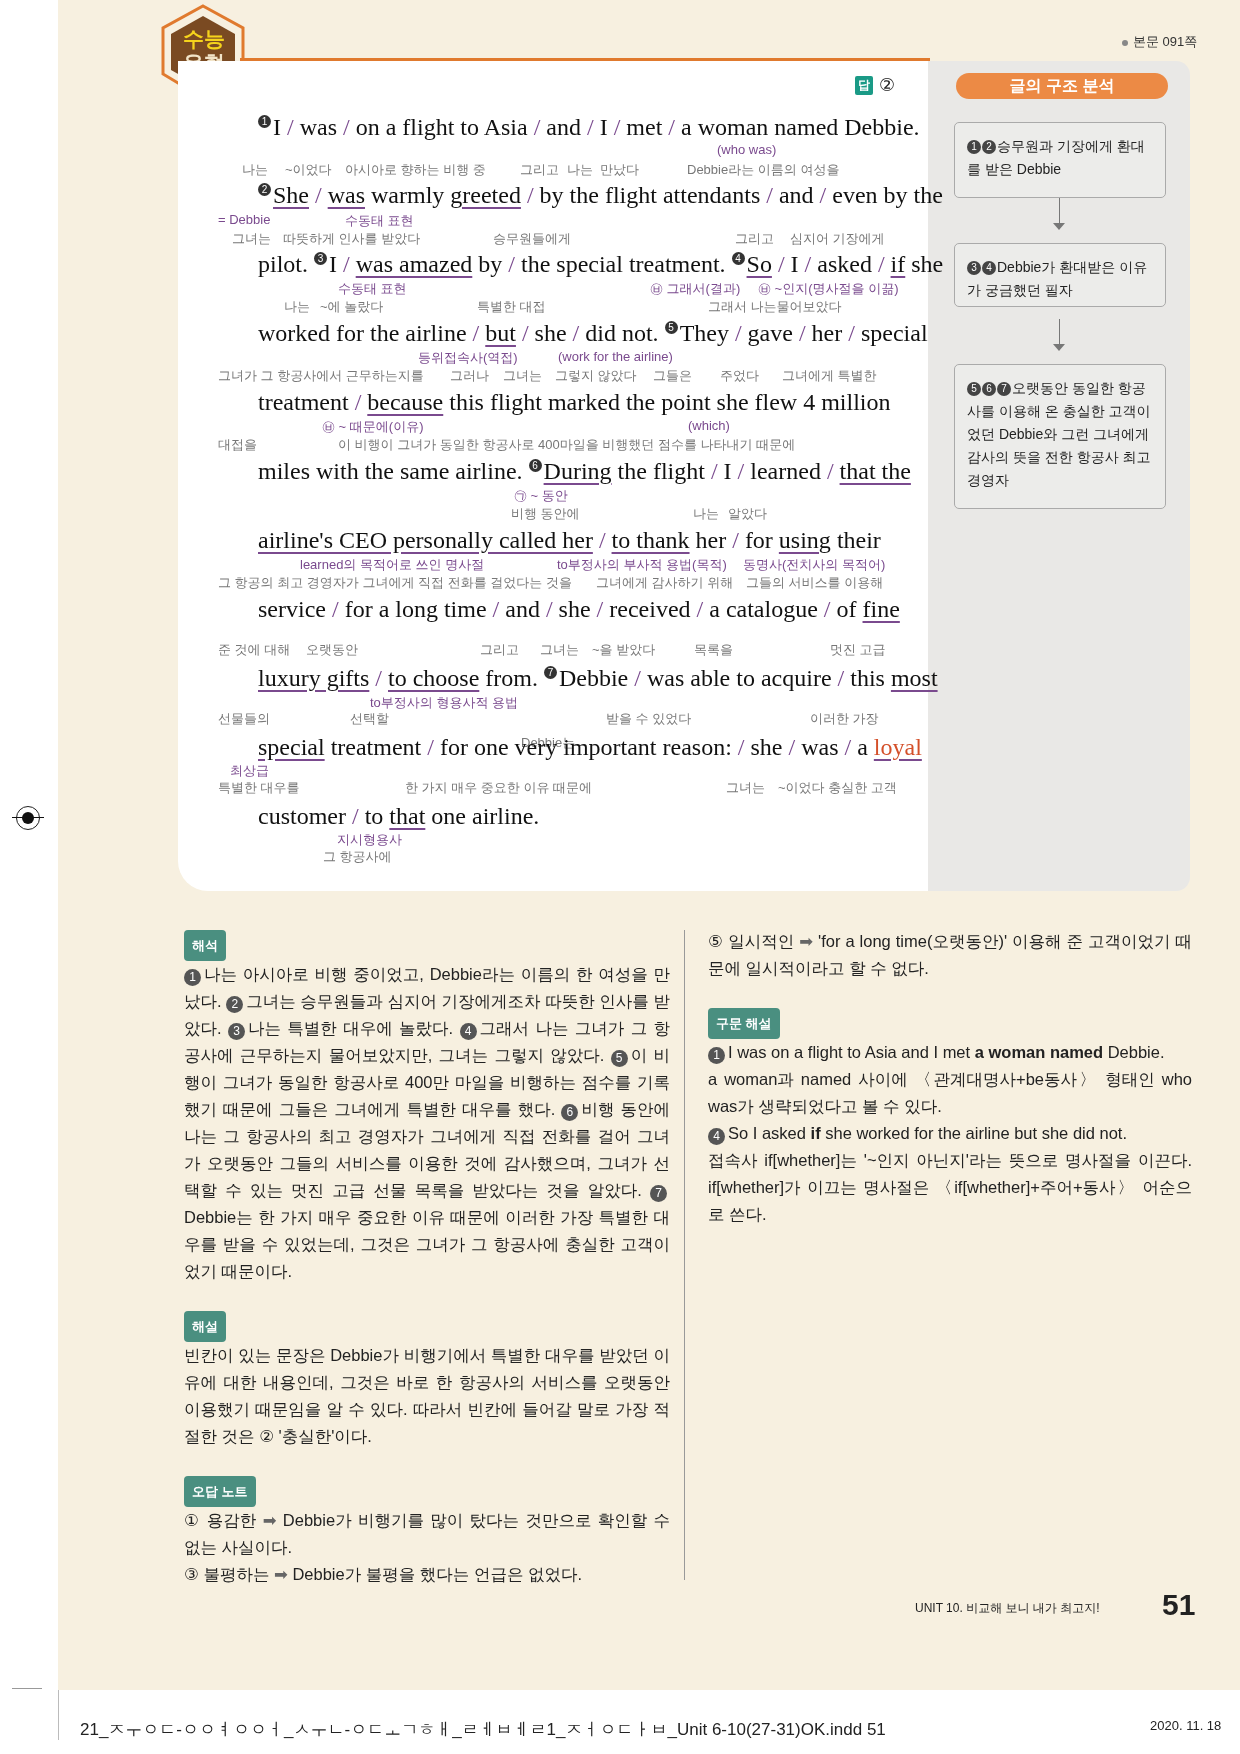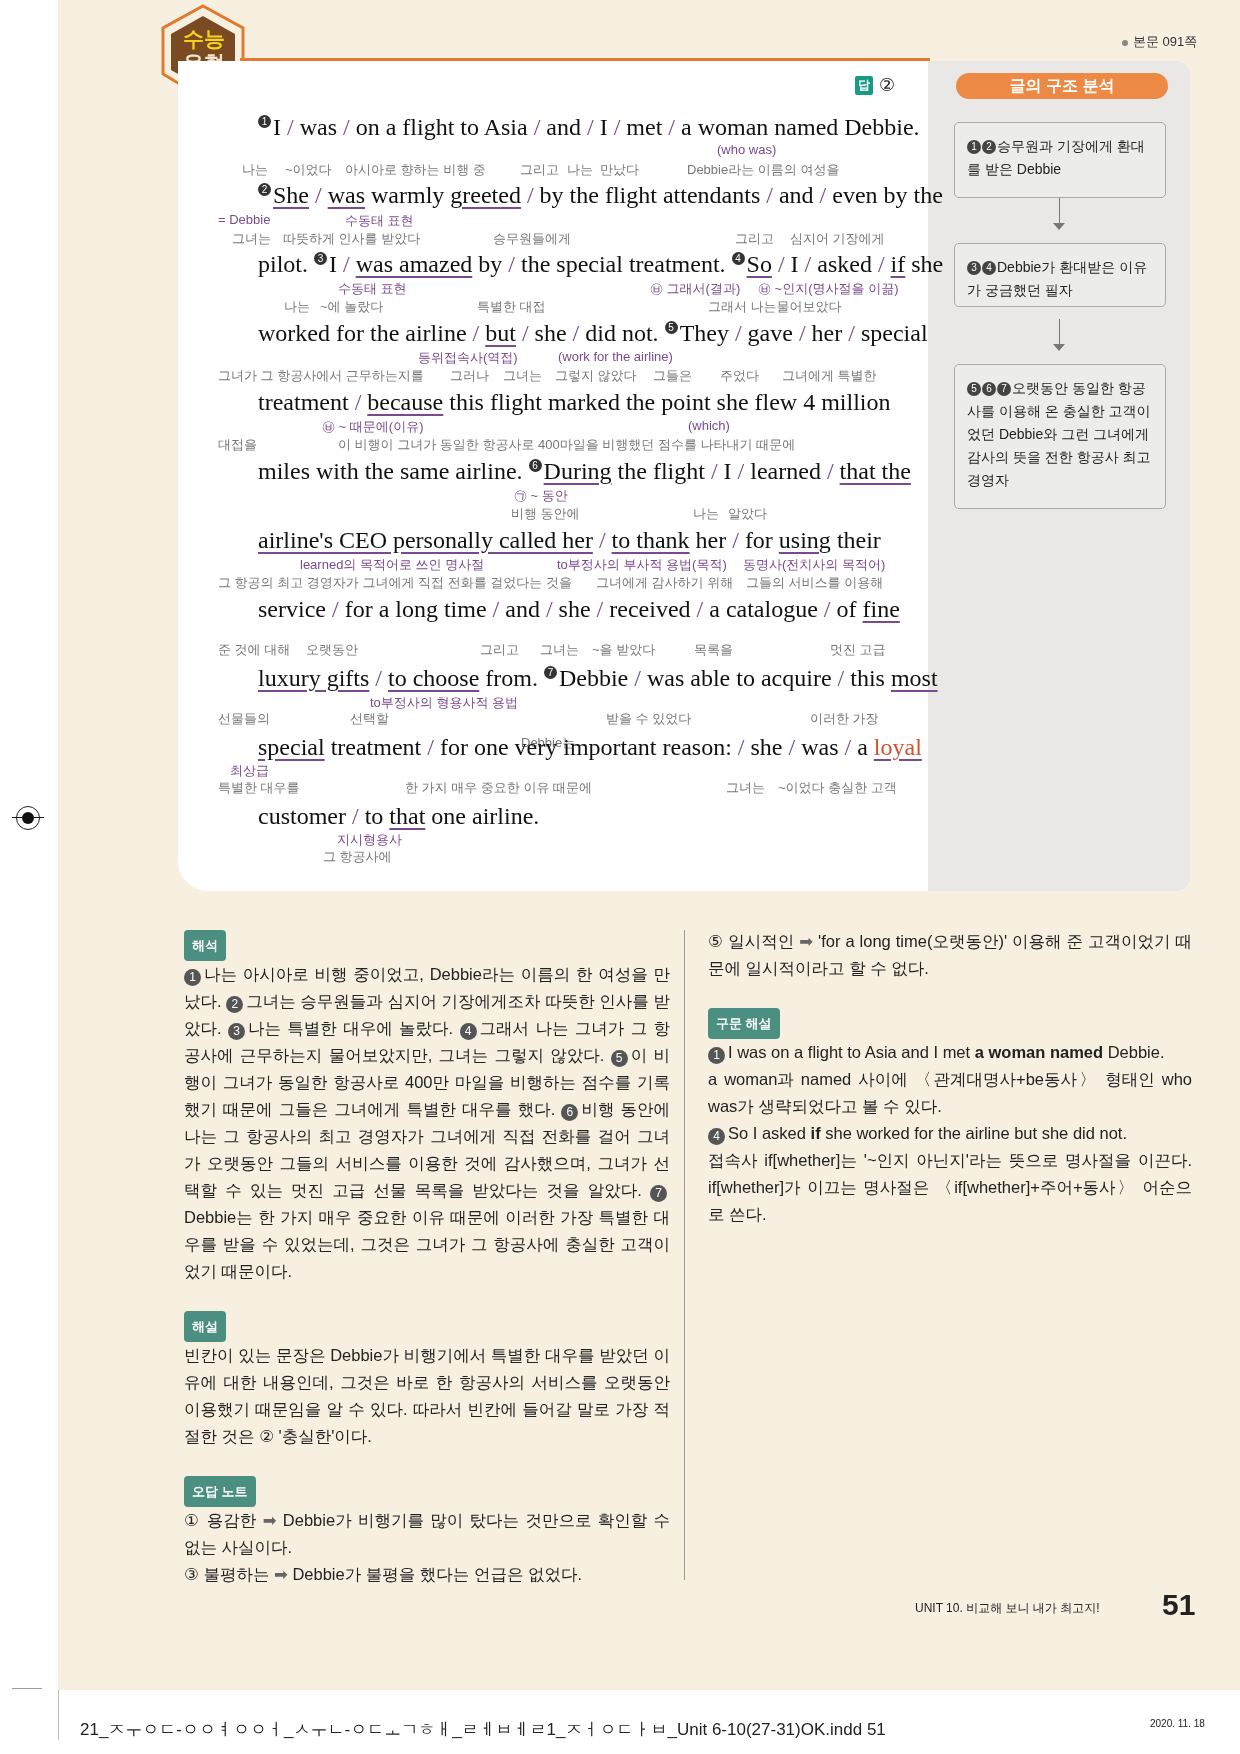--- a/index.html
+++ b/index.html
@@ -94,21 +94,21 @@
   .col-divider { position:absolute; left:684px; top:930px; width:1px; height:650px; background:#999; }
   .dnum {
     display:inline-block; width:17px; height:17px; border-radius:50%; background:#555; color:#fff;
     font-size:12px; text-align:center; line-height:17px; margin-right:3px; vertical-align:-1px;
   }
   .arrow-r { color:#666; }
 
   .unit-title { position:absolute; left:915px; top:1600px; font-size:12px; color:#222; }
   .unit-num { position:absolute; left:1162px; top:1588px; font-size:30px; font-weight:bold; color:#222; }
   .footer-file { position:absolute; left:80px; top:1718px; font-size:17px; color:#222; }
-  .footer-date { position:absolute; left:1150px; top:1718px; font-size:10px; color:#222; }
+  .footer-date { position:absolute; left:1150px; top:1718px; font-size:13px; color:#222; }
 </style>
 </head>
 <body>
 
 <div class="page-bg"></div>
 <div class="left-rule"></div>
 <div class="crop-mark"></div>
 <div class="reg-mark"></div>
 
 <svg class="badge-hex" viewBox="0 0 96 96">

